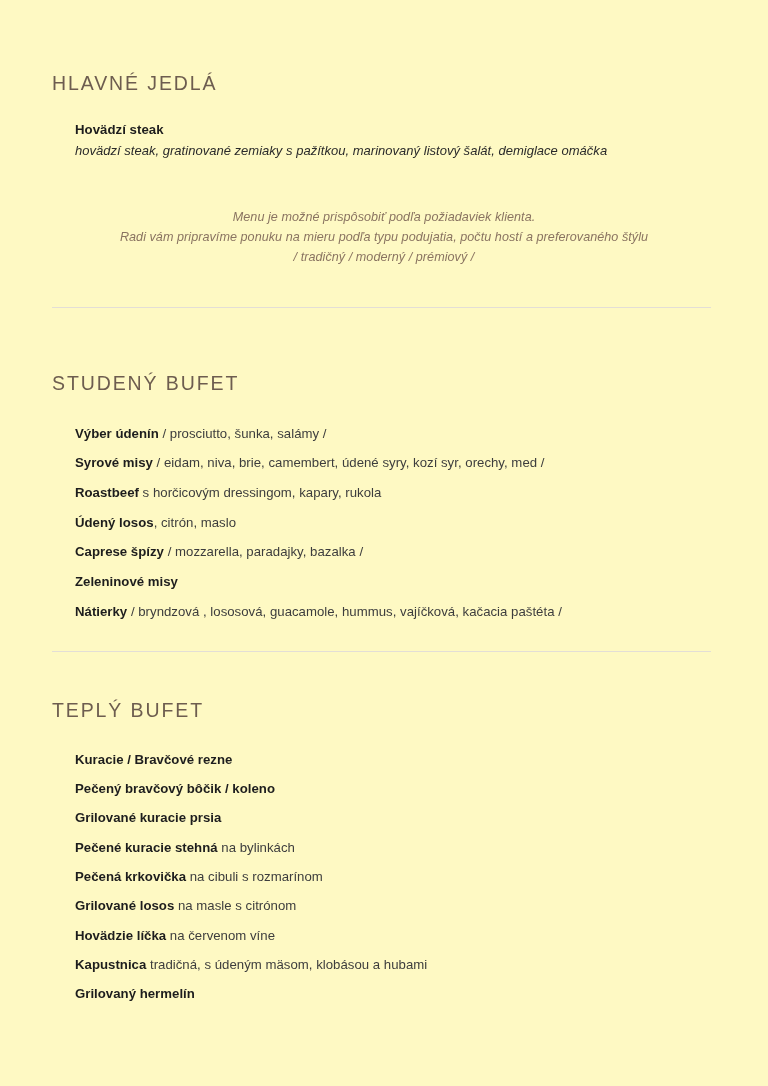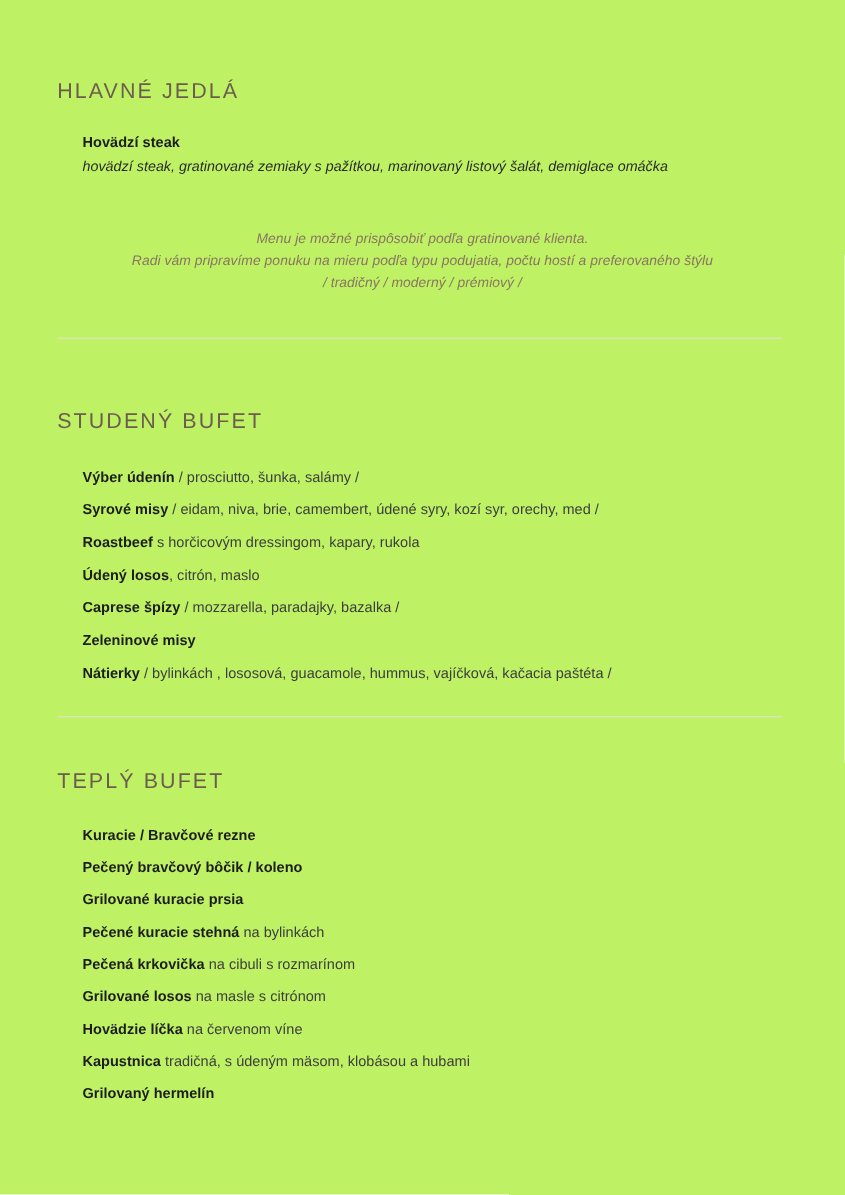--- a/index.html
+++ b/index.html
@@ -14,21 +14,21 @@
     font-family: "Liberation Sans", sans-serif;
     color: #1d1d1d;
     -webkit-font-smoothing: antialiased;
   }
   .page {
     position: relative;
     width: 768px;
     height: 1086px;
     box-sizing: border-box;
     padding: 0 52px;
-    background: #bef264;
+    background: #fef9c3;
     overflow: hidden;
   }
 
   
   .section-heading {
     font-family: "Liberation Sans", sans-serif;
     font-size: 19.5px;
     font-weight: 400;
     letter-spacing: 1.9px;
     color: #6d5d4f;
@@ -128,21 +128,21 @@
     <h2 class="section-heading">HLAVNÉ JEDLÁ</h2>
 
     <ul class="dish-list">
       <li class="dish">
         <div class="dish-name">Hovädzí steak</div>
         <div class="dish-desc">hovädzí steak, gratinované zemiaky s pažítkou, marinovaný listový šalát, demiglace omáčka</div>
       </li>
     </ul>
 
     <p class="note note-main">
-      <span class="note-line">Menu je možné prispôsobiť podľa gratinované klienta.</span>
+      <span class="note-line">Menu je možné prispôsobiť podľa požiadaviek klienta.</span>
       <span class="note-line">Radi vám pripravíme ponuku na mieru podľa typu podujatia, počtu hostí a preferovaného štýlu</span>
       <span class="note-line">/ tradičný / moderný / prémiový /</span>
     </p>
   </section>
 
   <hr class="divider divider-1">
 
   <section class="section-cold">
     <h2 class="section-heading">STUDENÝ BUFET</h2>
 
@@ -159,21 +159,21 @@
       <li class="item">
         <span class="item-name">Údený losos</span><span class="item-detail">, citrón, maslo</span>
       </li>
       <li class="item">
         <span class="item-name">Caprese špízy</span><span class="item-detail"> / mozzarella, paradajky, bazalka /</span>
       </li>
       <li class="item">
         <span class="item-name">Zeleninové misy</span><span class="item-detail"></span>
       </li>
       <li class="item">
-        <span class="item-name">Nátierky</span><span class="item-detail"> / bylinkách , lososová, guacamole, hummus, vajíčková, kačacia paštéta /</span>
+        <span class="item-name">Nátierky</span><span class="item-detail"> / bryndzová , lososová, guacamole, hummus, vajíčková, kačacia paštéta /</span>
       </li>
     </ul>
   </section>
 
   <hr class="divider divider-2">
 
   <section class="section-warm">
     <h2 class="section-heading">TEPLÝ BUFET</h2>
 
     <ul class="item-list">

